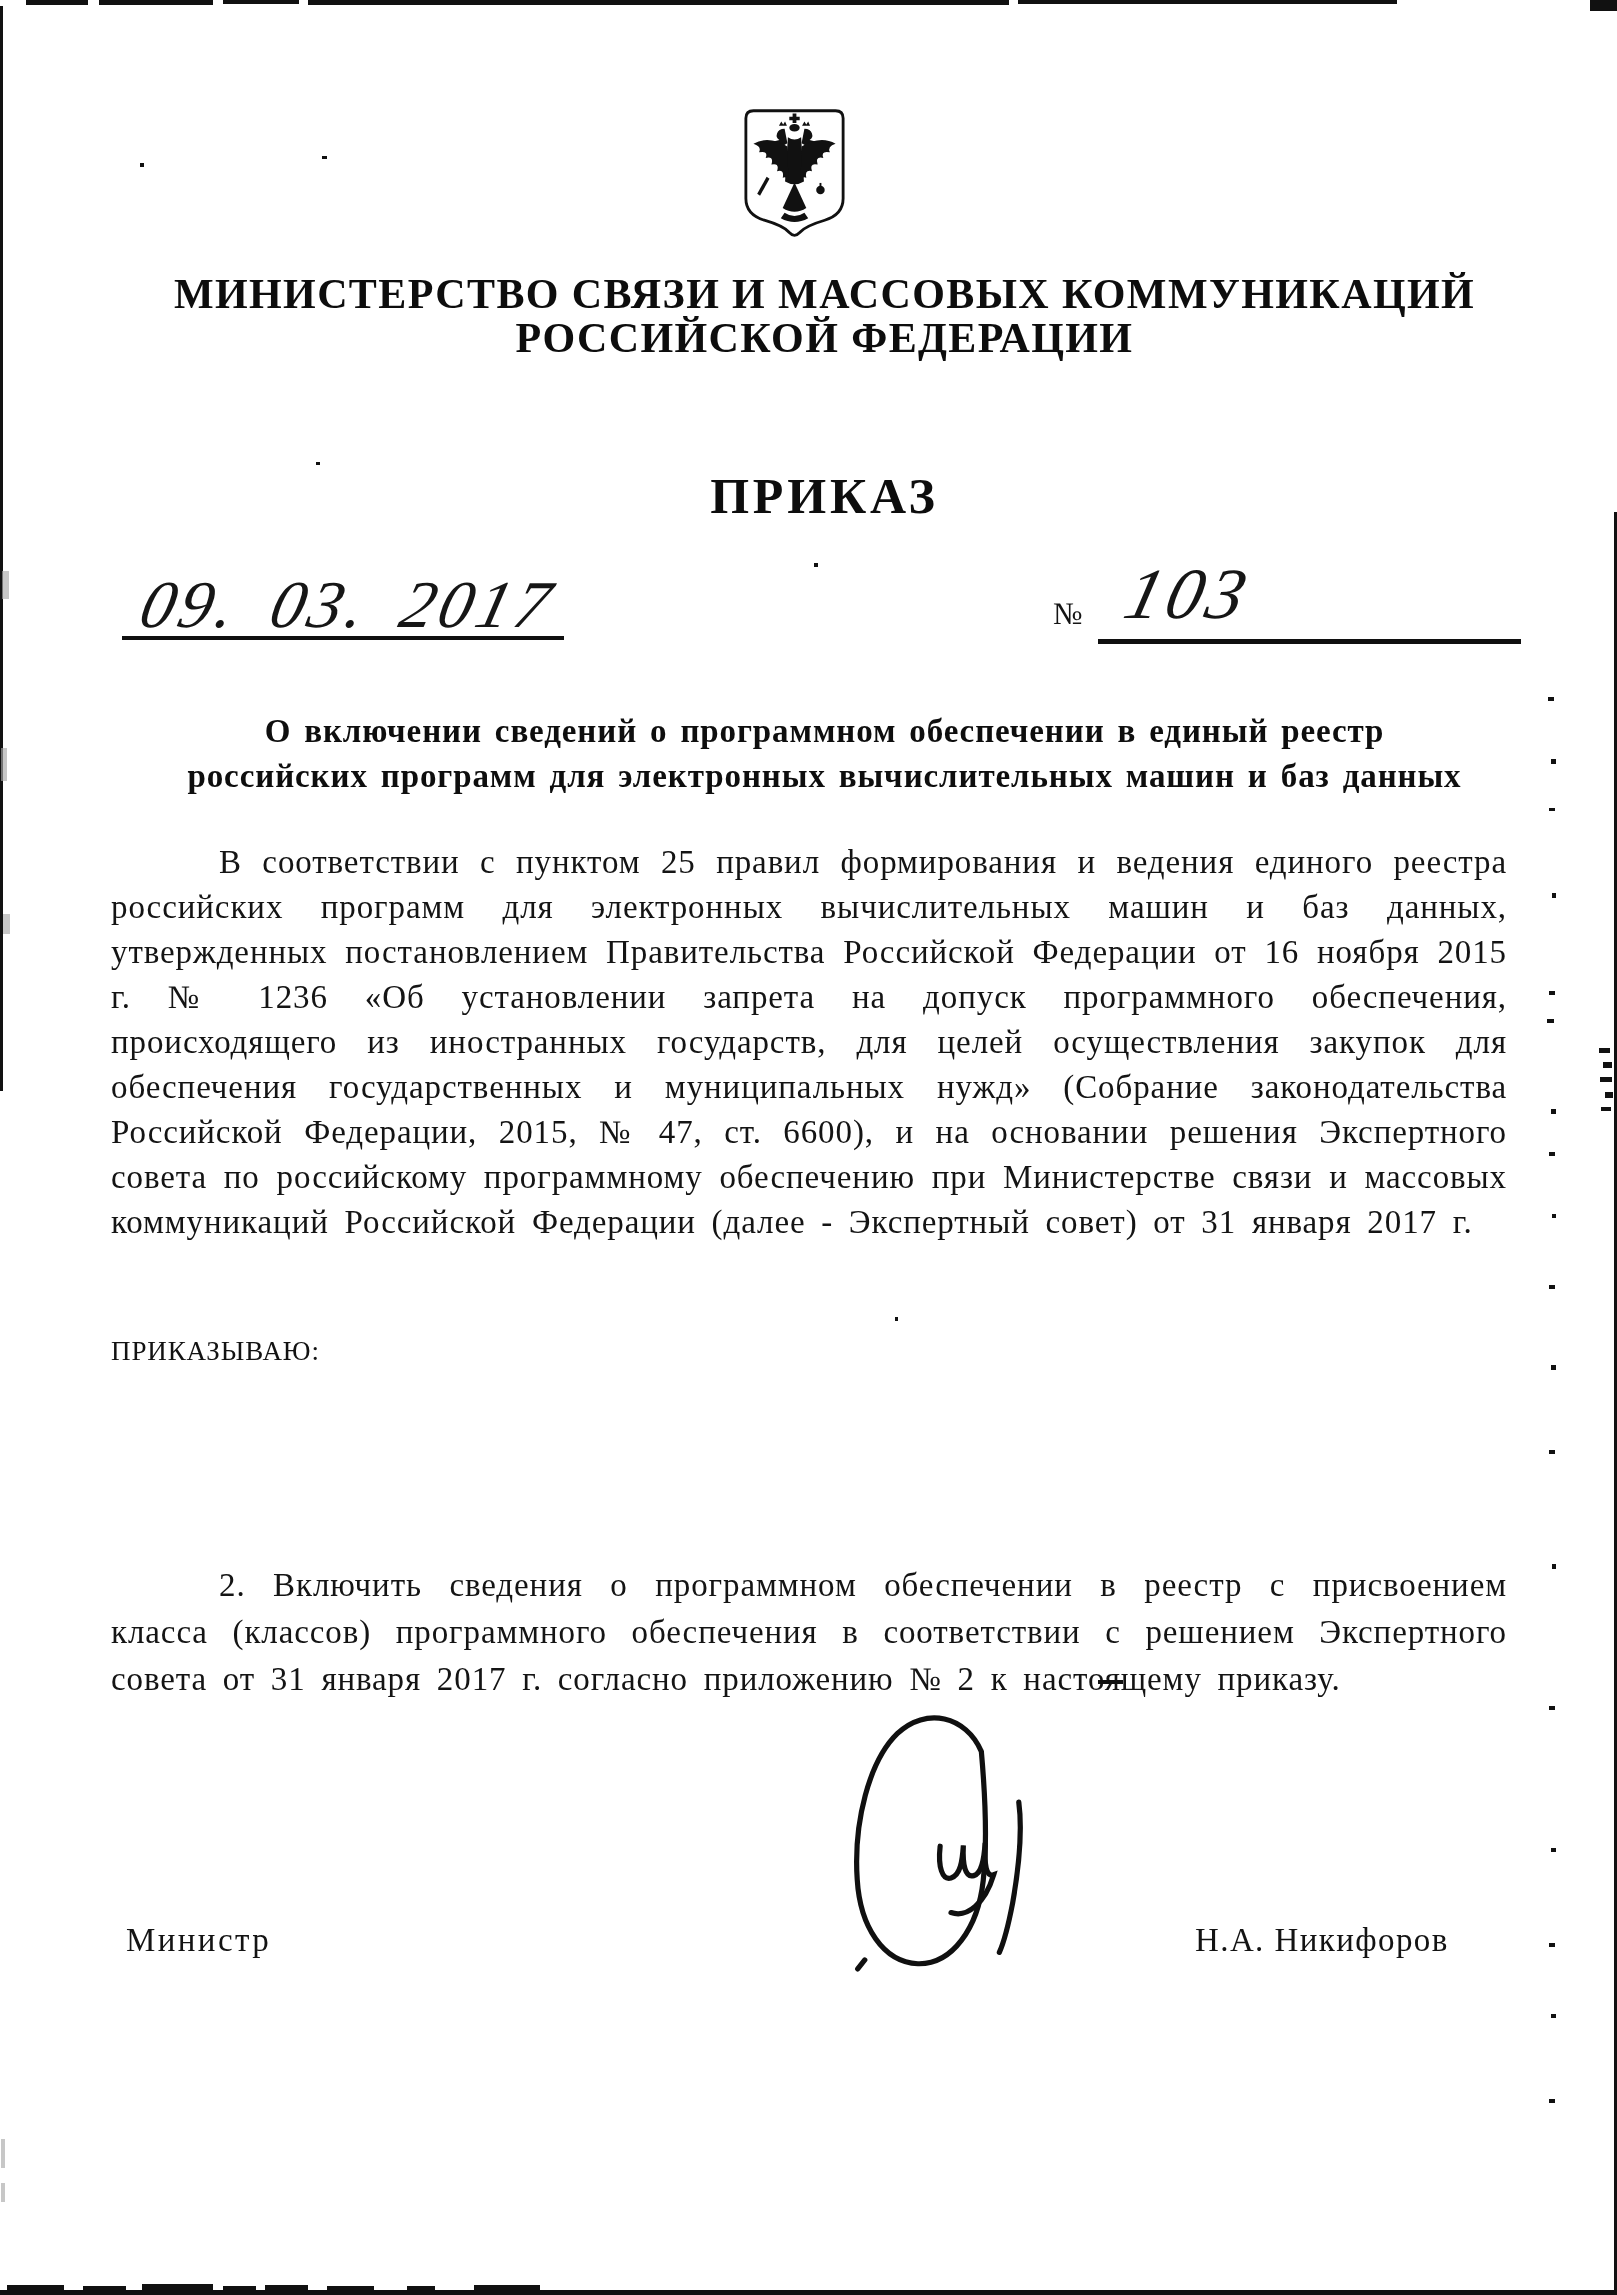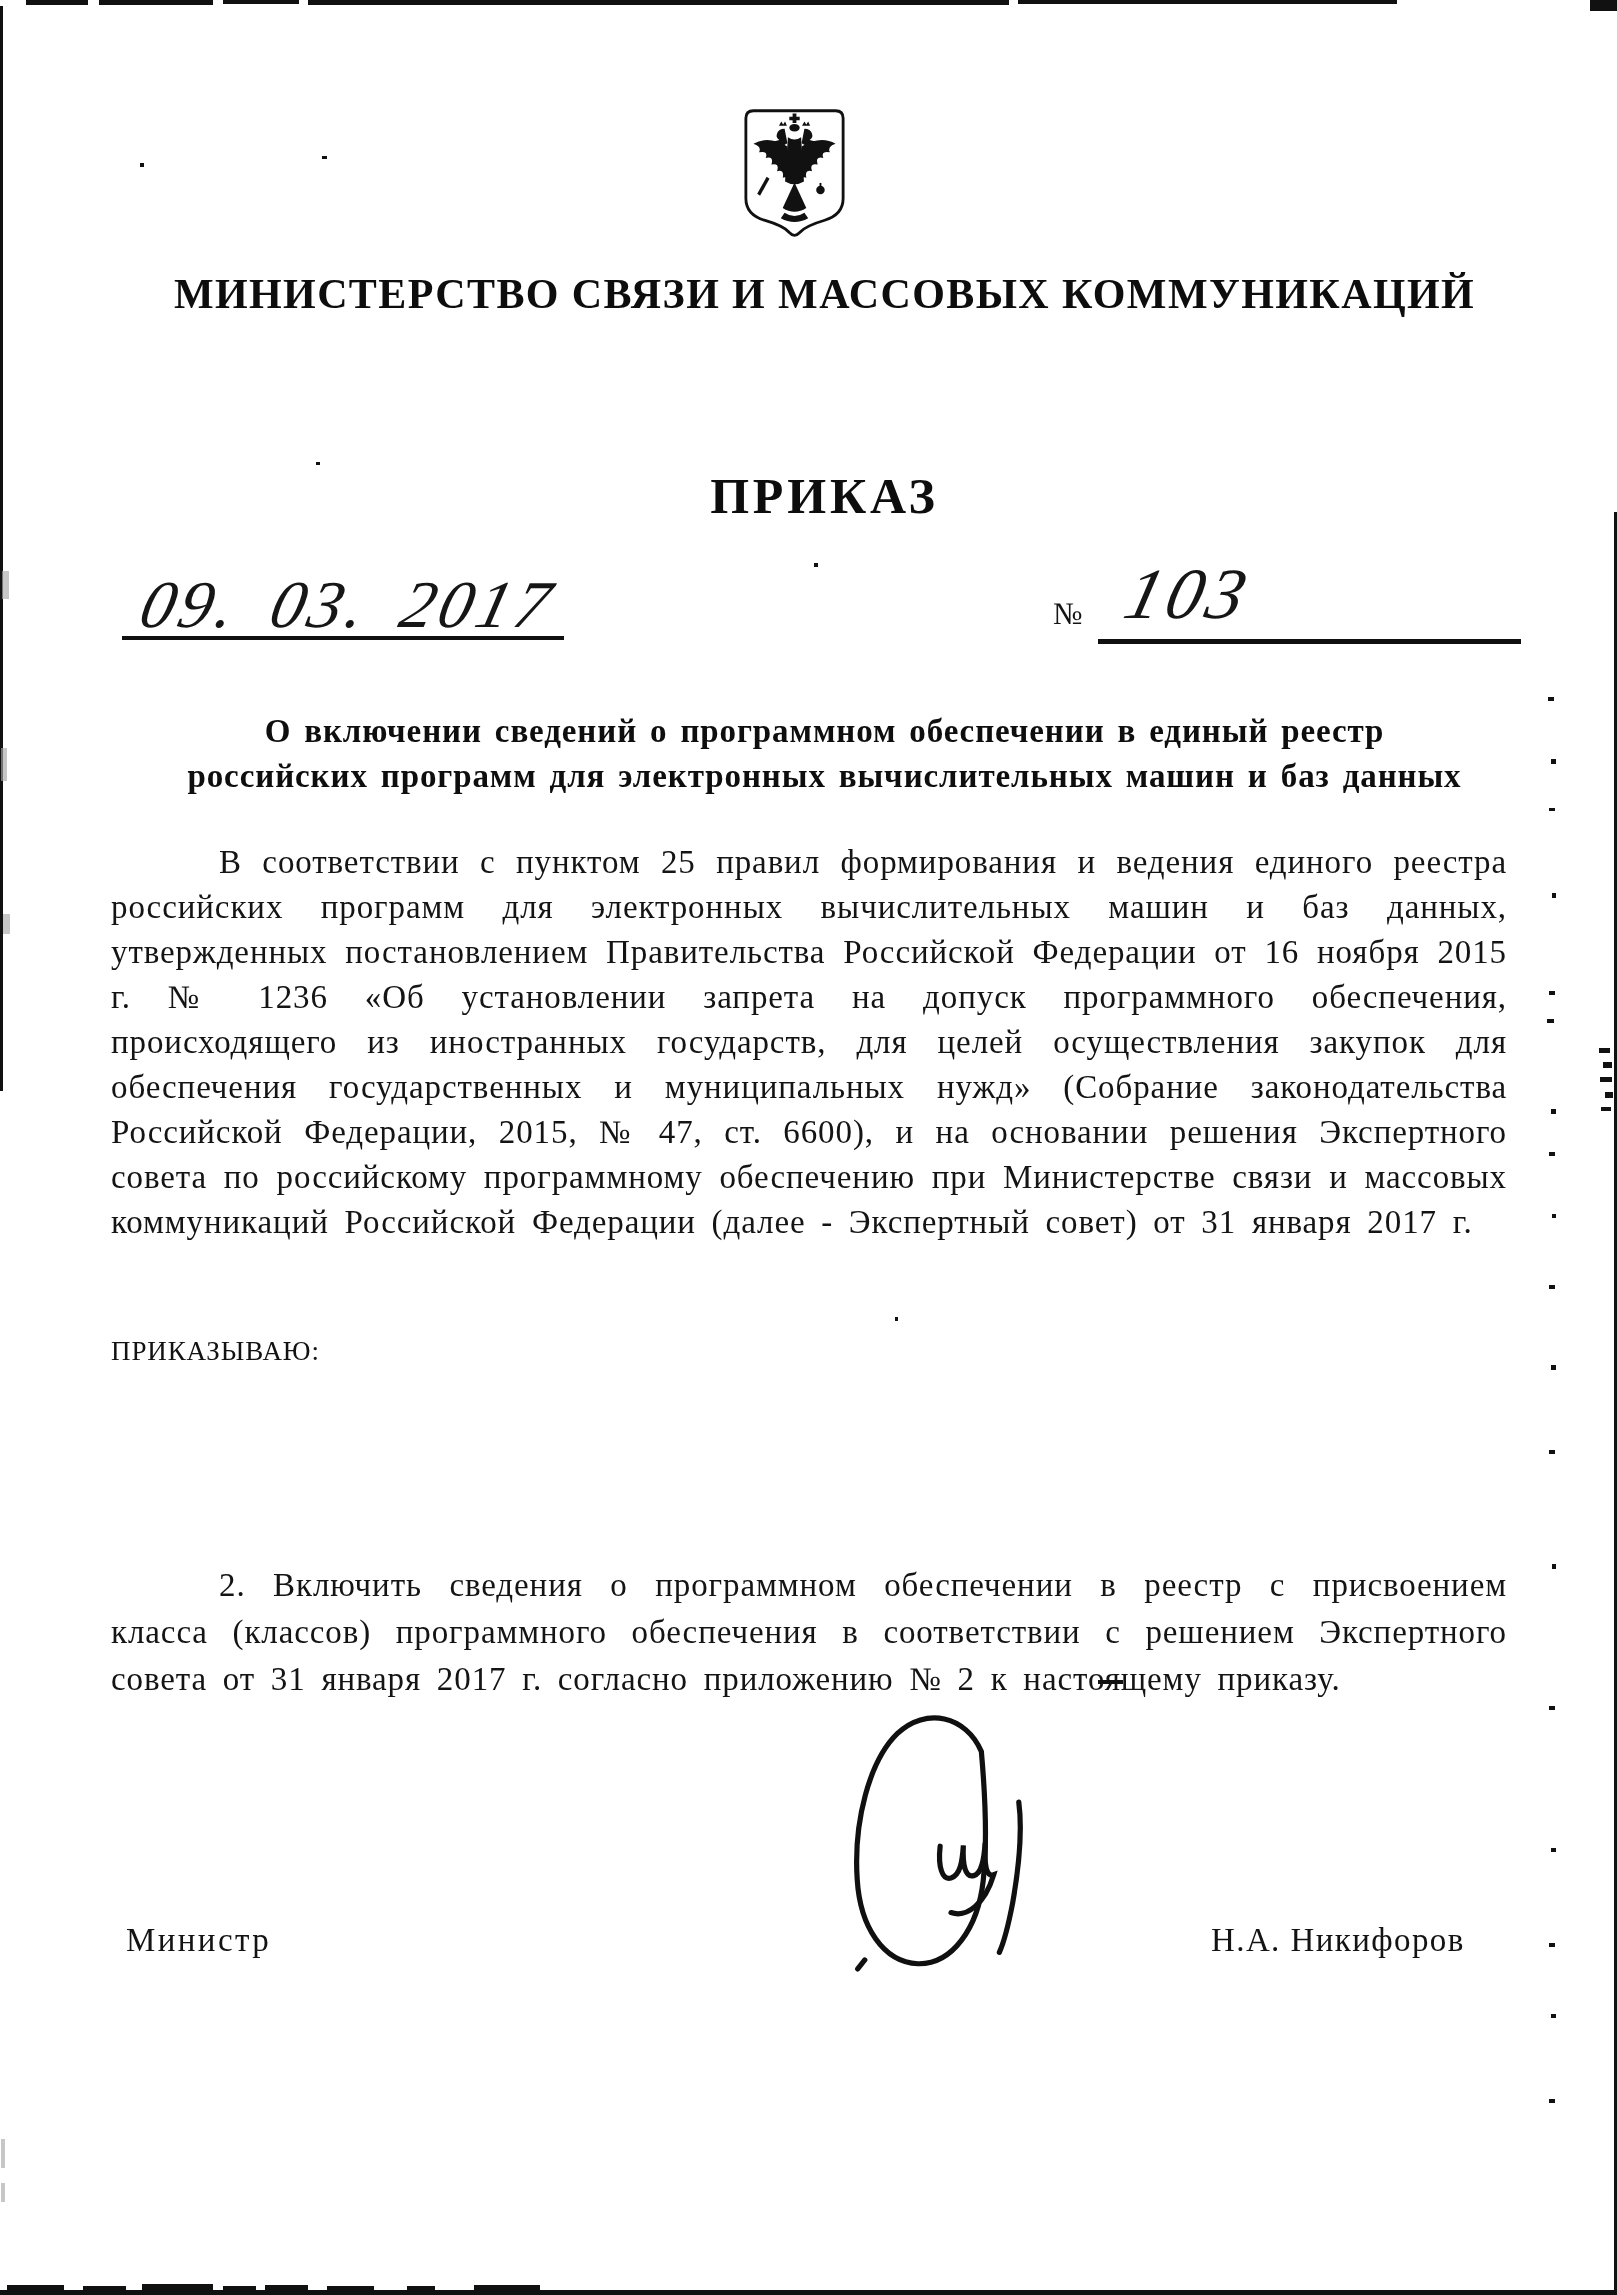--- a/index.html
+++ b/index.html
@@ -91,20 +91,21 @@
         <path d="M96,226 q21,14 42,0 l8,12 q-29,16 -58,0 z"></path>
         <circle cx="172" cy="178" r="9"></circle>
         <rect x="170" y="163" width="4" height="10"></rect>
         <path d="M58,150 l-20,36 6,4 20,-36 z"></path>
       </g>
     </svg>
   </div>
 
   <div class="abs hdr centerline" style="top:272px;">
     <div>МИНИСТЕРСТВО СВЯЗИ И МАССОВЫХ КОММУНИКАЦИЙ</div>
+    <div>РОССИЙСКОЙ ФЕДЕРАЦИИ</div>
   </div>
   <div class="abs doctype centerline" style="top:458px;">ПРИКАЗ</div>
 
   <div class="abs script date-script">09. 03. 2017</div>
   <div class="abs rule" style="left:122px; top:636px; width:442px; height:4.3px;"></div>
   <div class="abs numsign">№</div>
   <div class="abs script num-script">103</div>
   <div class="abs rule" style="left:1098px; top:639px; width:423px; height:4.7px;"></div>
 
   <div class="abs subject centerline">
@@ -122,21 +123,21 @@
     <svg width="199" height="275" viewBox="0 0 420 580">
       <g fill="none" stroke="#101010" stroke-width="11" stroke-linecap="round">
         <path d="M292,100 C260,25 175,5 115,62 C55,120 22,250 30,370 C36,470 85,545 158,548 C231,550 285,472 296,372 C304,298 300,190 292,100"></path>
         <path d="M205,300 C200,345 210,372 228,367 C248,361 252,330 254,298 C252,340 258,367 276,362 C294,357 298,325 300,293 C298,340 302,366 318,360 C300,420 262,452 228,440"></path>
         <path d="M371,207 C378,260 372,340 358,420 C348,472 338,506 330,524"></path>
         <path d="M46,540 l-15,19"></path>
       </g>
     </svg>
   </div>
   <div class="abs sigrow" style="left:126px; top:1921px; letter-spacing:2.4px;">Министр</div>
-  <div class="abs sigrow" style="left:1195px; top:1921px; letter-spacing:1.4px;margin-left:16px;">Н.А. Никифоров</div>
+  <div class="abs sigrow" style="left:1195px; top:1921px; letter-spacing:1.4px;">Н.А. Никифоров</div>
 
   <div class="art" style="left:26px;  top:0; width:62px;  height:4.7px;"></div>
   <div class="art" style="left:99px; top:0; width:114px;  height:5.2px;"></div>
   <div class="art" style="left:223px; top:0; width:76px;  height:4.3px;"></div>
   <div class="art" style="left:308px; top:0; width:701px; height:4.7px;"></div>
   <div class="art" style="left:1018px;top:0; width:379px;  height:4.3px;"></div>
   <div class="art" style="left:1590px;top:0; width:28px;   height:11.4px;"></div>
 
   <div class="art" style="left:0; top:5.7px; width:3.3px; height:1085px;"></div>
   <div class="smudge" style="left:1.9px; top:571px; width:7.6px; height:28px;"></div>

